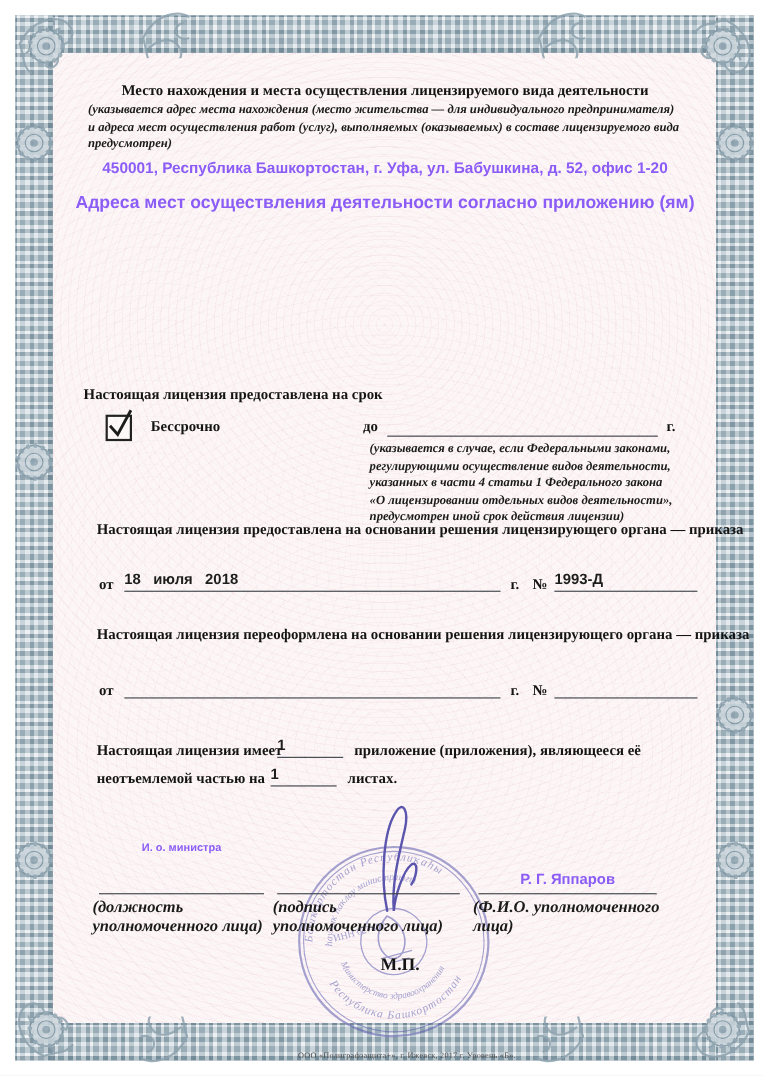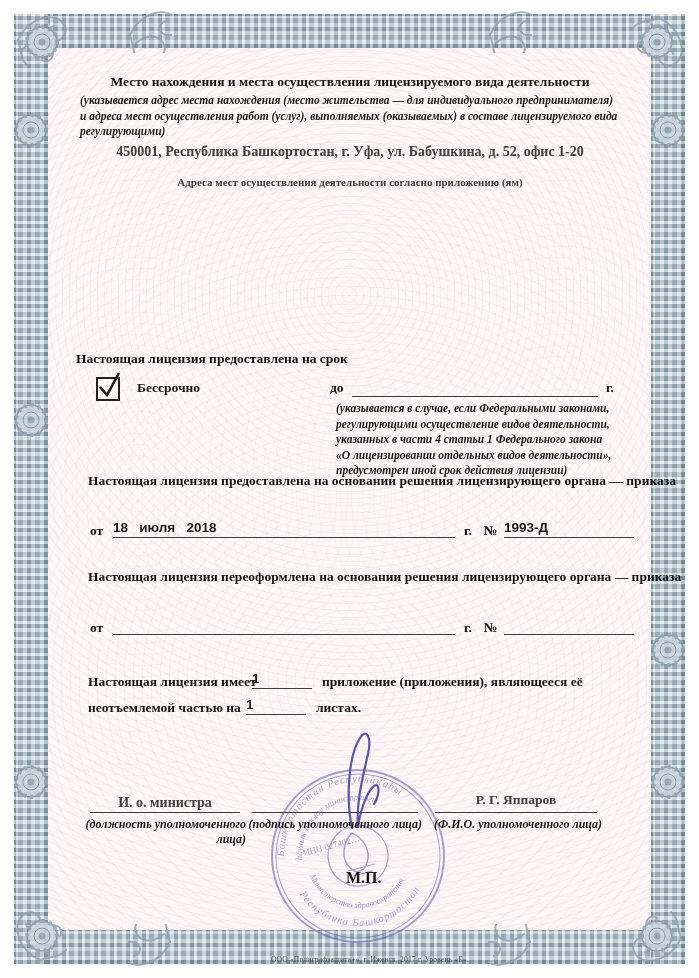--- a/index.html
+++ b/index.html
@@ -19,26 +19,26 @@
   
   .inner{position:absolute;left:48px;top:48px;right:48px;bottom:48px;background-color:#fdf6f6;
     background-image:
       repeating-radial-gradient(circle at 50% 28%, rgba(216,160,178,.10) 0 1px, transparent 1px 7px),
       repeating-radial-gradient(circle at 50% 72%, rgba(216,160,178,.08) 0 1px, transparent 1px 9px),
       repeating-radial-gradient(circle at 15% 50%, rgba(190,160,200,.05) 0 1px, transparent 1px 11px),
       repeating-radial-gradient(circle at 85% 50%, rgba(190,160,200,.05) 0 1px, transparent 1px 11px);}
   
   .serif-b{font-family:"Liberation Serif",serif;font-weight:bold;font-size:13.5px;color:#141414;}
   .note{font-family:"Liberation Serif",serif;font-style:italic;font-weight:bold;font-size:11.5px;color:#1a1a1a;line-height:15.5px;}
-  .sans-b{font-family:Liberation Serif, serif;font-weight:bold;font-size:14px;color:#404040;}
+  .sans-b{font-family:Liberation Sans, sans-serif;font-weight:bold;font-size:14px;color:#8b5cf6;}
   .center{text-align:center;}
   .fill{position:absolute;border-bottom:1.4px solid #383d42;text-align:left;height:20px;}
   .fill span{font-family:"Liberation Sans",sans-serif;font-weight:bold;font-size:13.5px;color:#1d1d1d;
              white-space:pre;position:relative;top:1px;}
-  .caption{font-family:"Liberation Serif",serif;font-style:italic;font-weight:bold;font-size:12px;color:#1a1a1a;text-align:right;}
+  .caption{font-family:"Liberation Serif",serif;font-style:italic;font-weight:bold;font-size:15px;color:#1a1a1a;text-align:left;}
   .checkbox{position:absolute;width:20px;height:20px;border:2px solid #222;background:rgba(255,255,255,.4);}
   .orn{position:absolute;opacity:.85;}
   .footer-print{position:absolute;font-family:"Liberation Serif",serif;font-size:7.5px;color:#4a4a4a;letter-spacing:.2px;}
 </style>
 </head>
 <body>
 
 <div class="page">
 
   <div class="inner"></div>
@@ -119,24 +119,24 @@
   <svg class="orn" style="left:488px;top:924px" width="44" height="44">
       <g transform="rotate(180 22 22)">
         <use href="#scroll"></use>
       </g>
     </svg>
 
   <div class="abs serif-b center" style="left:60px;top:74px;width:580px">Место нахождения  и места осуществления лицензируемого вида деятельности</div>
   <div class="abs" style="left:80px;top:93px;width:540px">
     <div class="note">(указывается адрес места нахождения (место жительства — для индивидуального предпринимателя)</div>
     <div class="note">и адреса мест осуществления работ (услуг), выполняемых (оказываемых) в составе лицензируемого вида</div>
-    <div class="note">регулирующими)</div>
+    <div class="note">предусмотрен)</div>
   </div>
   <div class="abs sans-b center" style="left:50px;top:144px;width:600px">450001, Республика Башкортостан, г. Уфа, ул. Бабушкина, д. 52, офис 1-20</div>
-  <div class="abs sans-b center" style="left:50px;top:176px;width:600px;font-size:11px">Адреса мест осуществления деятельности согласно приложению (ям)</div>
+  <div class="abs sans-b center" style="left:50px;top:176px;width:600px;font-size:16px">Адреса мест осуществления деятельности согласно приложению (ям)</div>
 
   <div class="abs serif-b" style="left:76px;top:351px">Настоящая лицензия предоставлена на срок</div>
   <div class="checkbox" style="left:96px;top:377px">
     <svg width="26" height="32" style="position:absolute;left:-2px;top:-10px">
       <path d="M4,18 L11,26 L23,4" stroke="#1c1c1c" stroke-width="2.6" fill="none"></path>
     </svg>
   </div>
   <div class="abs serif-b" style="left:137px;top:380px">Бессрочно</div>
   <div class="abs serif-b" style="left:330px;top:380px">до</div>
   <div class="fill" style="left:352px;top:376px;width:246px"><span></span></div>
@@ -190,21 +190,21 @@
       <text font-size="9"><textPath href="#s-itop" startOffset="6%">һаулыҡ һаҡлау министрлығы</textPath></text>
       <text font-size="8.5"><textPath href="#s-ibot" startOffset="4%">Министерство здравоохранения</textPath></text>
       <text x="38" y="76" font-size="9" font-style="normal">ИНН 027402…</text>
     </g>
   </svg>
 
   <svg class="abs" style="left:322px;top:728px" width="70" height="105">
     <path d="M30,100 C24,72 26,28 38,10 C44,0 50,8 46,26 C40,52 34,76 36,100 C37,88 44,64 52,58 C58,54 58,66 52,76" fill="none" stroke="#5b55ae" stroke-width="2.2" stroke-linecap="round"></path>
   </svg>
 
-  <div class="abs sans-b center" style="left:90px;top:795px;width:150px;font-size:14px">И. о. министра</div>
+  <div class="abs sans-b center" style="left:90px;top:766px;width:150px;font-size:10px">И. о. министра</div>
   <div class="abs" style="left:90px;top:812px;width:150px;border-bottom:1.4px solid #383d42"></div>
   <div class="abs caption" style="left:84px;top:817px;width:162px">(должность уполномоченного лица)</div>
 
   <div class="abs" style="left:252px;top:812px;width:166px;border-bottom:1.4px solid #383d42"></div>
   <div class="abs caption" style="left:248px;top:817px;width:174px">(подпись уполномоченного лица)</div>
 
   <div class="abs sans-b center" style="left:435px;top:792px;width:162px;font-size:13.5px">Р. Г. Яппаров</div>
   <div class="abs" style="left:435px;top:812px;width:162px;border-bottom:1.4px solid #383d42"></div>
   <div class="abs caption" style="left:430px;top:817px;width:172px">(Ф.И.О.  уполномоченного лица)</div>
 

